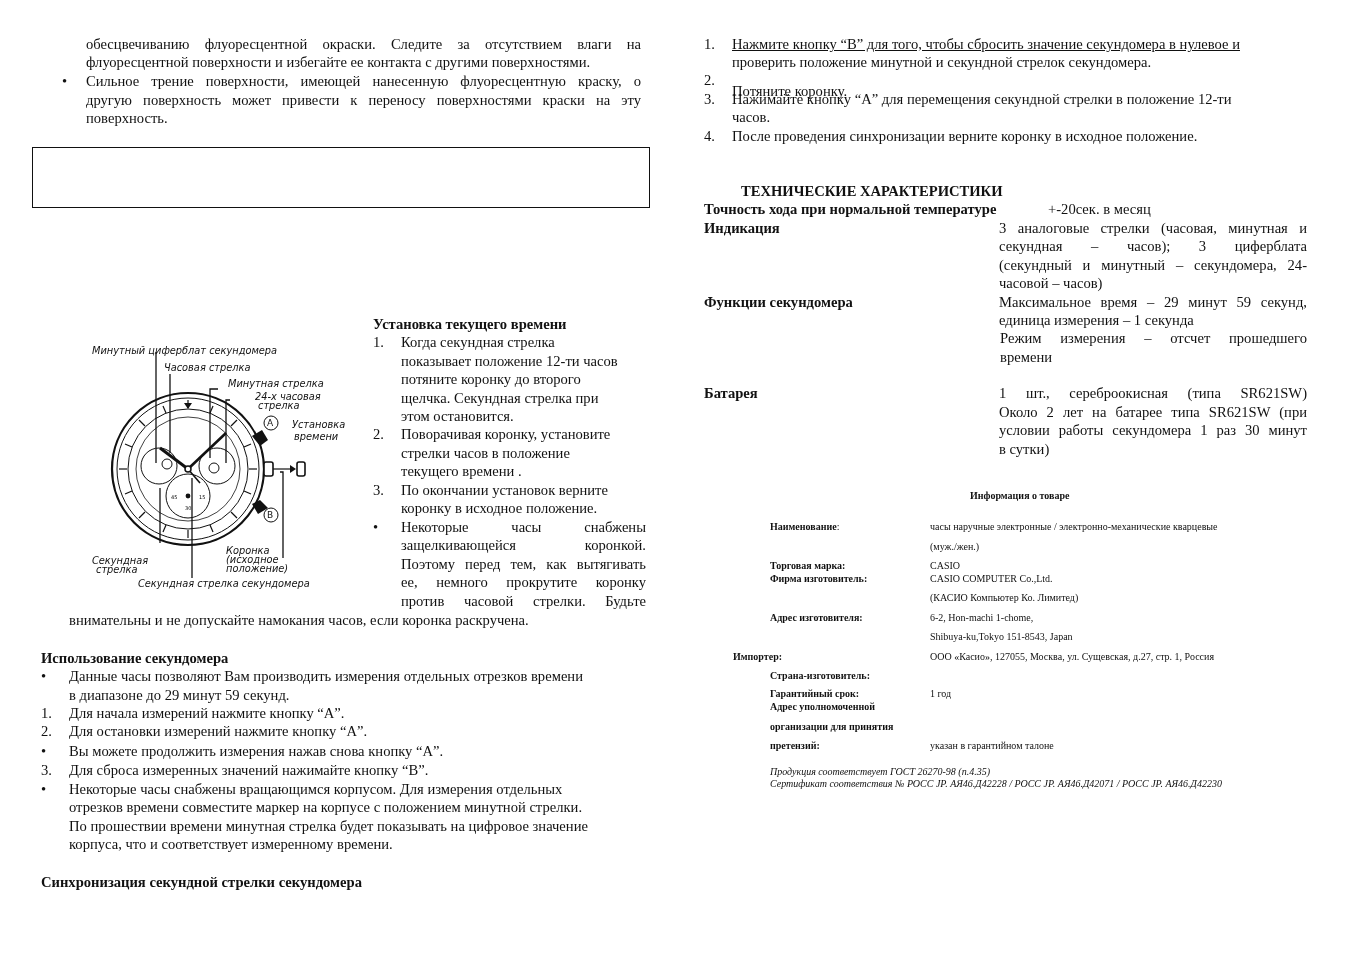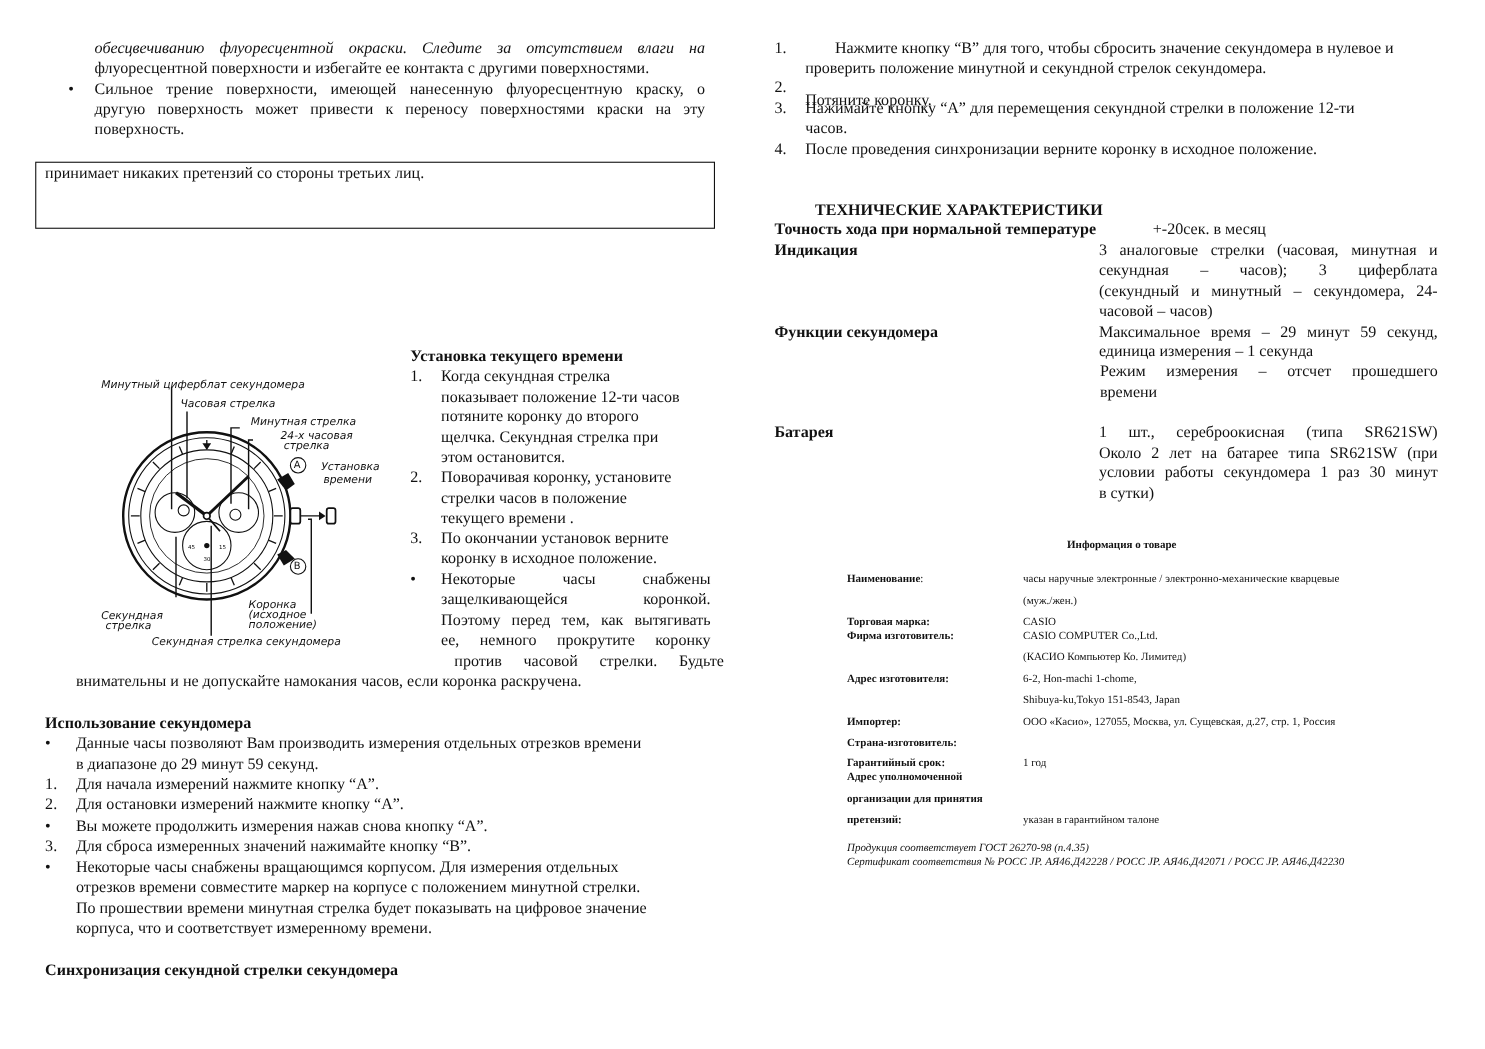--- a/index.html
+++ b/index.html
@@ -17,30 +17,29 @@
   .small { font-size: 10px; line-height: 13px; }
   .small .lbl { font-weight: bold; }
   .diagram-label { font-family: "DejaVu Sans", sans-serif; font-style: italic; font-size: 9.8px; line-height: 11px; color: #111; white-space: nowrap; }
   .jl { text-align-last: justify; }
 </style>
 </head>
 <body>
 
 <div>
 
-  <div class="abs just jl" style="left:86px; top:35px; width:555px;font-style:italic;">обесцвечиванию флуоресцентной окраски. Следите за отсутствием влаги на</div>
+  <div class="abs just jl" style="left:86px; top:35px; width:555px;">обесцвечиванию флуоресцентной окраски. Следите за отсутствием влаги на</div>
   <div class="abs" style="left:86px; top:53px; width:560px;">флуоресцентной поверхности и избегайте ее контакта с другими поверхностями.</div>
 
   <div class="abs" style="left:62px; top:72px;">•</div>
   <div class="abs just jl" style="left:86px; top:72px; width:555px;">Сильное трение поверхности, имеющей нанесенную флуоресцентную краску, о</div>
   <div class="abs just jl" style="left:86px; top:91px; width:555px;">другую поверхность может привести к переносу поверхностями краски на эту</div>
   <div class="abs" style="left:86px; top:109px;">поверхность.</div>
 
   <div class="abs boxed" style="left:32px; top:147px; width:618px; height:61px;">
-    <div>принимает никаких претензий со стороны третьих лиц.</div>
   </div>
 
   <div class="abs" style="left:80px; top:338px; width:290px; height:260px;">
     <svg width="290" height="260" viewBox="0 0 290 260" style="position:absolute;left:0;top:0;">
 
       <circle cx="108" cy="131" r="76" fill="#fff" stroke="#111" stroke-width="2.2"></circle>
       <circle cx="108" cy="131" r="71" fill="none" stroke="#111" stroke-width="1"></circle>
       <circle cx="108" cy="131" r="60" fill="none" stroke="#111" stroke-width="1"></circle>
       <circle cx="108" cy="131" r="52" fill="none" stroke="#111" stroke-width="0.8"></circle>
 
@@ -135,21 +134,21 @@
 
   <div class="abs" style="left:373px; top:481px;">3.</div>
   <div class="abs" style="left:401px; top:481px;">По окончании установок верните</div>
   <div class="abs" style="left:401px; top:499px;">коронку в исходное положение.</div>
 
   <div class="abs" style="left:373px; top:518px;">•</div>
   <div class="abs just jl" style="left:401px; top:518px; width:245px;">Некоторые часы снабжены</div>
   <div class="abs just jl" style="left:401px; top:536px; width:245px;">защелкивающейся коронкой.</div>
   <div class="abs just jl" style="left:401px; top:555px; width:245px;">Поэтому перед тем, как вытягивать</div>
   <div class="abs just jl" style="left:401px; top:573px; width:245px;">ее, немного прокрутите коронку</div>
-  <div class="abs just jl" style="left:401px; top:592px; width:245px;margin-left:12px;">против часовой стрелки. Будьте</div>
+  <div class="abs just jl" style="left:401px; top:592px; width:245px;">против часовой стрелки. Будьте</div>
   <div class="abs" style="left:69px; top:611px;">внимательны и не допускайте намокания часов, если коронка раскручена.</div>
 
   <div class="abs b" style="left:41px; top:649px;">Использование секундомера</div>
 
   <div class="abs" style="left:41px; top:667px;">•</div>
   <div class="abs" style="left:69px; top:667px;">Данные часы позволяют Вам производить измерения отдельных отрезков времени</div>
   <div class="abs" style="left:69px; top:686px;">в диапазоне до 29 минут 59 секунд.</div>
 
   <div class="abs" style="left:41px; top:704px;">1.</div>
   <div class="abs" style="left:69px; top:704px;">Для начала измерений нажмите кнопку “A”.</div>
@@ -168,21 +167,21 @@
   <div class="abs" style="left:69px; top:798px;">отрезков времени совместите маркер на корпусе с положением минутной стрелки.</div>
   <div class="abs" style="left:69px; top:817px;">По прошествии времени минутная стрелка будет показывать на цифровое значение</div>
   <div class="abs" style="left:69px; top:835px;">корпуса, что и соответствует измеренному времени.</div>
 
   <div class="abs b" style="left:41px; top:873px;">Синхронизация секундной стрелки секундомера</div>
 </div>
 
 <div>
 
   <div class="abs" style="left:704px; top:35px;">1.</div>
-  <div class="abs" style="left:759px; top:35px;">Нажмите кнопку “B” для того, чтобы сбросить значение секундомера в нулевое и</div>
+  <div class="abs" style="left:732px; top:35px;text-decoration:underline;">Нажмите кнопку “B” для того, чтобы сбросить значение секундомера в нулевое и</div>
   <div class="abs" style="left:732px; top:53px;">проверить положение минутной и секундной стрелок секундомера.</div>
 
   <div class="abs" style="left:704px; top:71px;">2.</div>
   <div class="abs" style="left:732px; top:82px;">Потяните коронку.</div>
 
   <div class="abs" style="left:704px; top:90px;">3.</div>
   <div class="abs" style="left:732px; top:90px;">Нажимайте кнопку “A” для перемещения секундной стрелки в положение 12-ти</div>
   <div class="abs" style="left:732px; top:108px;">часов.</div>
 
   <div class="abs" style="left:704px; top:127px;">4.</div>
@@ -221,21 +220,21 @@
     <div class="abs lbl" style="left:770px; top:559px;">Торговая марка:</div>
     <div class="abs" style="left:930px; top:559px;">CASIO</div>
     <div class="abs lbl" style="left:770px; top:572px;">Фирма изготовитель:</div>
     <div class="abs" style="left:930px; top:572px;">CASIO COMPUTER Co.,Ltd.</div>
     <div class="abs" style="left:930px; top:591px;">(КАСИО Компьютер Ко. Лимитед)</div>
 
     <div class="abs lbl" style="left:770px; top:611px;">Адрес изготовителя:</div>
     <div class="abs" style="left:930px; top:611px;">6-2, Hon-machi 1-chome,</div>
     <div class="abs" style="left:930px; top:630px;">Shibuya-ku,Tokyo 151-8543, Japan</div>
 
-    <div class="abs lbl" style="left:770px; top:650px;">Импортер:</div>
+    <div class="abs lbl" style="left:733px; top:650px;">Импортер:</div>
     <div class="abs" style="left:930px; top:650px;">ООО «Касио», 127055, Москва, ул. Сущевская, д.27, стр. 1, Россия</div>
 
     <div class="abs lbl" style="left:770px; top:669px;">Страна-изготовитель:</div>
 
     <div class="abs lbl" style="left:770px; top:687px;">Гарантийный срок:</div>
     <div class="abs" style="left:930px; top:687px;">1 год</div>
 
     <div class="abs lbl" style="left:770px; top:700px;">Адрес уполномоченной</div>
     <div class="abs lbl" style="left:770px; top:720px;">организации для принятия</div>
     <div class="abs lbl" style="left:770px; top:739px;">претензий:</div>

